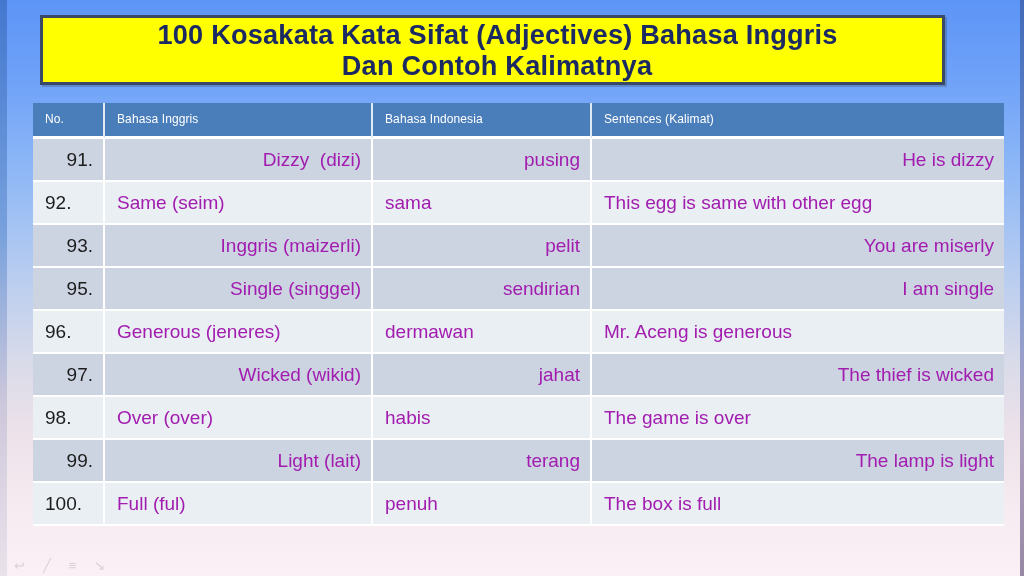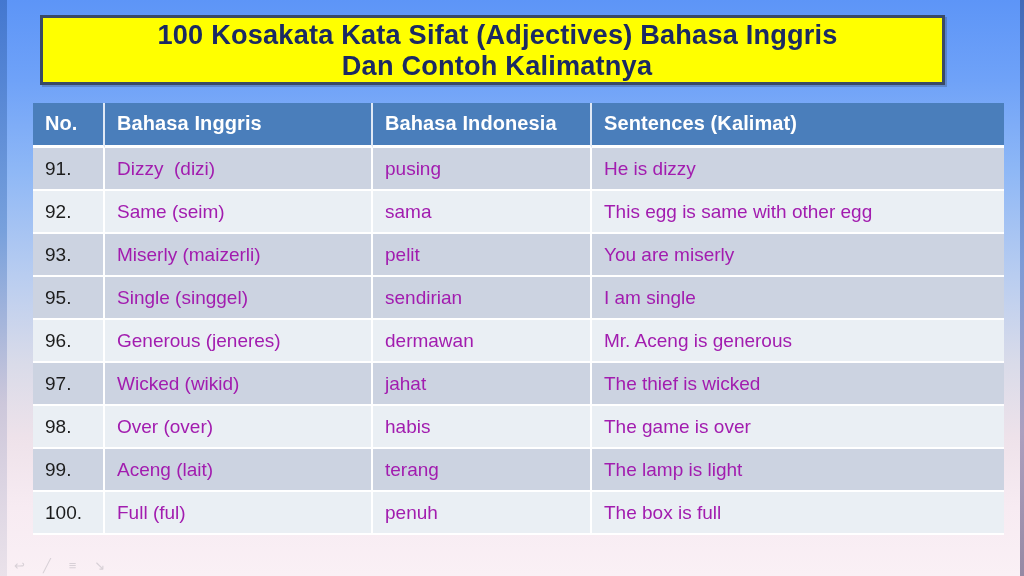--- a/index.html
+++ b/index.html
@@ -87,22 +87,22 @@
   }
   #vocab-table col.c-no    { width: 72px;  }
   #vocab-table col.c-en    { width: 268px; }
   #vocab-table col.c-id    { width: 219px; }
   #vocab-table col.c-sent  { width: 412px; }
 
   #vocab-table th {
     background: #4a7ebb;
     color: #ffffff;
     font-family: "Liberation Sans Narrow", "Liberation Sans", sans-serif;
-    font-weight: bold;
-    font-size: 20px;
+    font-weight: normal;
+    font-size: 12px;
     text-align: left;
     padding: 9px 10px 10px 12px;
     border-right: 2px solid #dfe8f5;
     border-bottom: 3px solid #ffffff;
     white-space: nowrap;
     letter-spacing: .1px;
   }
   #vocab-table th:last-child { border-right: none; padding-left: 12px; }
 
   #vocab-table td {
@@ -112,21 +112,21 @@
     padding: 8px 10px 8px 12px;
     border-right: 2px solid #ffffff;
     border-bottom: 2px solid #ffffff;
     height: 25px;
     white-space: pre;
     overflow: hidden;
     text-overflow: clip;
   }
   #vocab-table td:last-child { border-right: none; }
 
-  #vocab-table tbody tr.odd  td { background: #ccd3e1; }
+  #vocab-table tbody tr.odd  td { background: #ccd3e1; text-align: right; }
   #vocab-table tbody tr.even td { background: #eaeff4; }
 
   #vocab-table td.col-no { color: #1c1c1c; }
 
   
   #bottom-glyphs {
     position: absolute;
     left: 14px;
     bottom: 4px;
     display: flex;
@@ -173,21 +173,21 @@
           <td class="col-sent">He is dizzy</td>
         </tr>
         <tr class="even">
           <td class="col-no">92.</td>
           <td class="col-en">Same (seim)</td>
           <td class="col-id">sama</td>
           <td class="col-sent">This egg is same with other egg</td>
         </tr>
         <tr class="odd">
           <td class="col-no">93.</td>
-          <td class="col-en">Miserly (maizerli)</td>
+          <td class="col-en">Inggris (maizerli)</td>
           <td class="col-id">pelit</td>
           <td class="col-sent">You are miserly</td>
         </tr>
         <tr class="odd">
           <td class="col-no">95.</td>
           <td class="col-en">Single (singgel)</td>
           <td class="col-id">sendirian</td>
           <td class="col-sent">I am single</td>
         </tr>
         <tr class="even">
@@ -203,21 +203,21 @@
           <td class="col-sent">The thief is wicked</td>
         </tr>
         <tr class="even">
           <td class="col-no">98.</td>
           <td class="col-en">Over (over)</td>
           <td class="col-id">habis</td>
           <td class="col-sent">The game is over</td>
         </tr>
         <tr class="odd">
           <td class="col-no">99.</td>
-          <td class="col-en">Aceng (lait)</td>
+          <td class="col-en">Light (lait)</td>
           <td class="col-id">terang</td>
           <td class="col-sent">The lamp is light</td>
         </tr>
         <tr class="even">
           <td class="col-no">100.</td>
           <td class="col-en">Full (ful)</td>
           <td class="col-id">penuh</td>
           <td class="col-sent">The box is full</td>
         </tr>
       </tbody>

